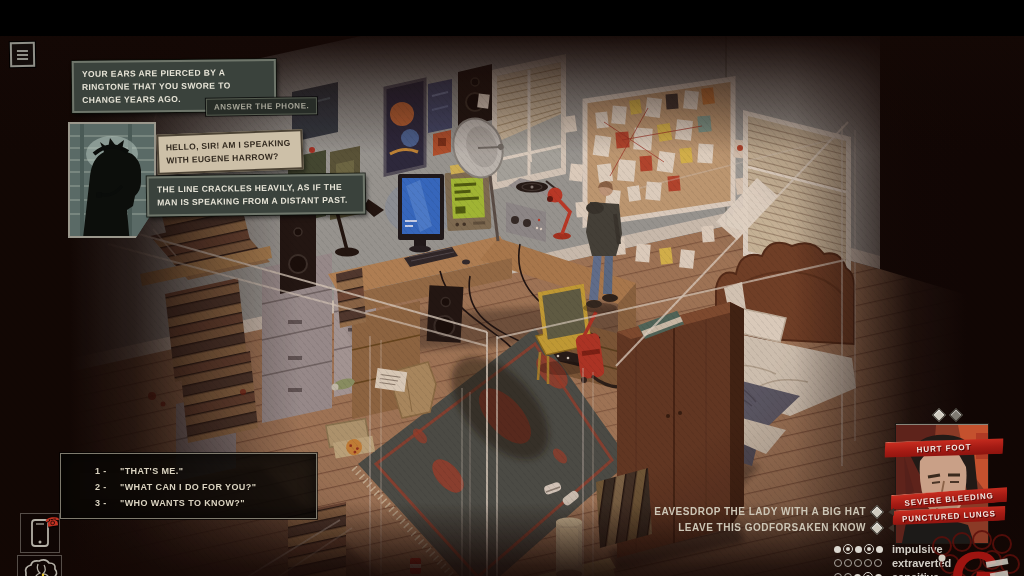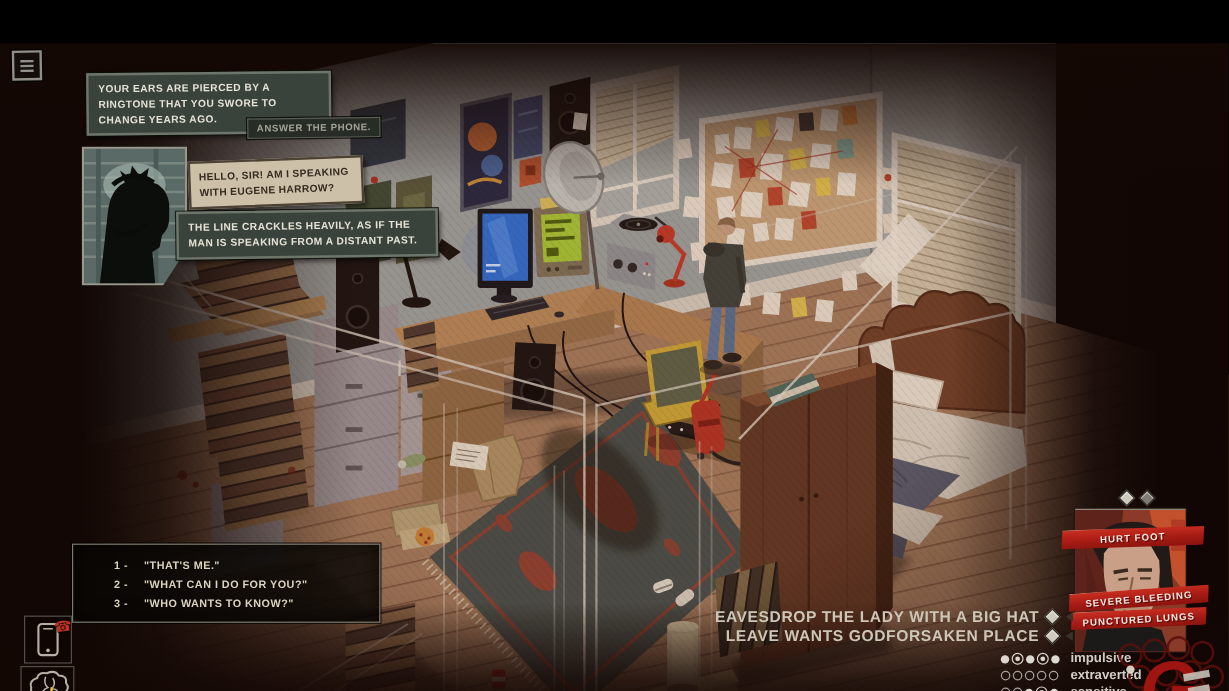--- a/index.html
+++ b/index.html
@@ -54,21 +54,21 @@
   .brain-alert{left:40px;top:534px;font-size:15px;font-weight:bold;color:#e8c32a;
         transform:rotate(10deg);text-shadow:0 1px 2px #000;}
   .banner{display:flex;align-items:center;justify-content:center;font-size:8px;font-weight:bold;
         color:#f0e7e1;letter-spacing:.9px;text-shadow:1px 1px 0 #5a0b08;
         background:linear-gradient(180deg,#c92d20 0%,#a41b14 55%,#8c130e 100%);
         clip-path:polygon(1.5% 0,100% 14%,98.5% 100%,0 86%);
         border-top:1px solid #d96a57;cursor:pointer;}
   .banner1{left:884px;top:403px;width:120px;height:17px;transform:rotate(-3deg);}
   .banner2{left:890px;top:454px;width:118px;height:16px;transform:rotate(-5deg);}
   .banner3{left:892px;top:471px;width:114px;height:16px;transform:rotate(-3.5deg);}
-  .task{display:flex;align-items:center;justify-content:flex-end;gap:6px;font-size:13px;
+  .task{display:flex;align-items:center;justify-content:flex-end;gap:6px;font-size:10px;
         font-weight:bold;letter-spacing:.5px;color:#cdc6b6;width:338px;cursor:pointer;}
   .task1{left:556px;top:470px;} .task2{left:556px;top:486px;}
   .diamond{width:8px;height:8px;background:#cfcabe;border:1px solid #2e2a24;transform:rotate(45deg);
         box-shadow:inset 1px 1px 0 rgba(255,255,255,.5);}
   .tri-left{width:0;height:0;border-top:4px solid transparent;border-bottom:4px solid transparent;
         border-right:6px solid #3c322a;}
   .dpair{left:934px;top:374px;display:flex;gap:7px;}
   .dpair .d2{background:#7e7a72;}
   .portrait2{left:896px;top:388px;width:92px;height:118px;border-top:1px solid #8a857a;
         box-shadow:0 0 0 1px #1c1713;background:#7c3526;cursor:pointer;}
@@ -640,21 +640,21 @@
 <div class="hud banner banner1">HURT FOOT</div>
 <div class="hud banner banner2">SEVERE BLEEDING</div>
 <div class="hud banner banner3">PUNCTURED LUNGS</div>
 
 <div class="hud task task1">
   <span>EAVESDROP THE LADY WITH A BIG HAT</span>
   <span class="diamond"></span>
   <span class="tri-left"></span>
 </div>
 <div class="hud task task2">
-  <span>LEAVE WANTS GODFORSAKEN PLACE</span>
+  <span>LEAVE THIS GODFORSAKEN KNOW</span>
   <span class="diamond"></span>
   <span class="tri-left"></span>
 </div>
 
 <div class="hud traits">
   <div class="trait-row">
     <span class="dots">
           <span class="dot filled"></span>
           <span class="dot selected"></span>
           <span class="dot filled"></span>

